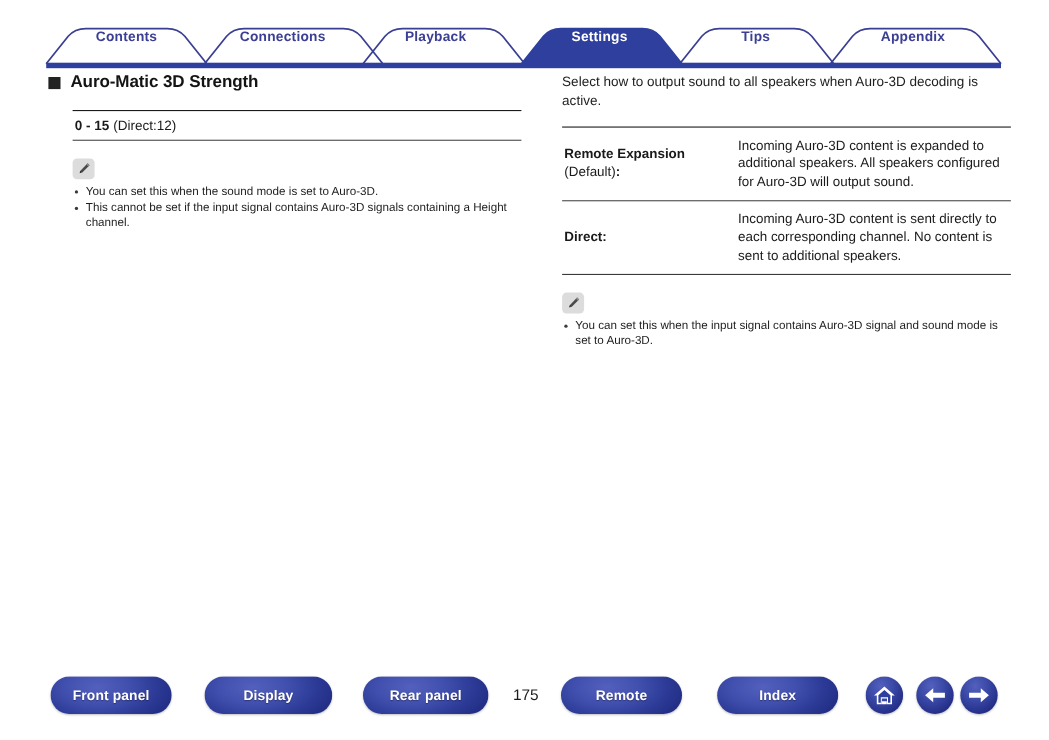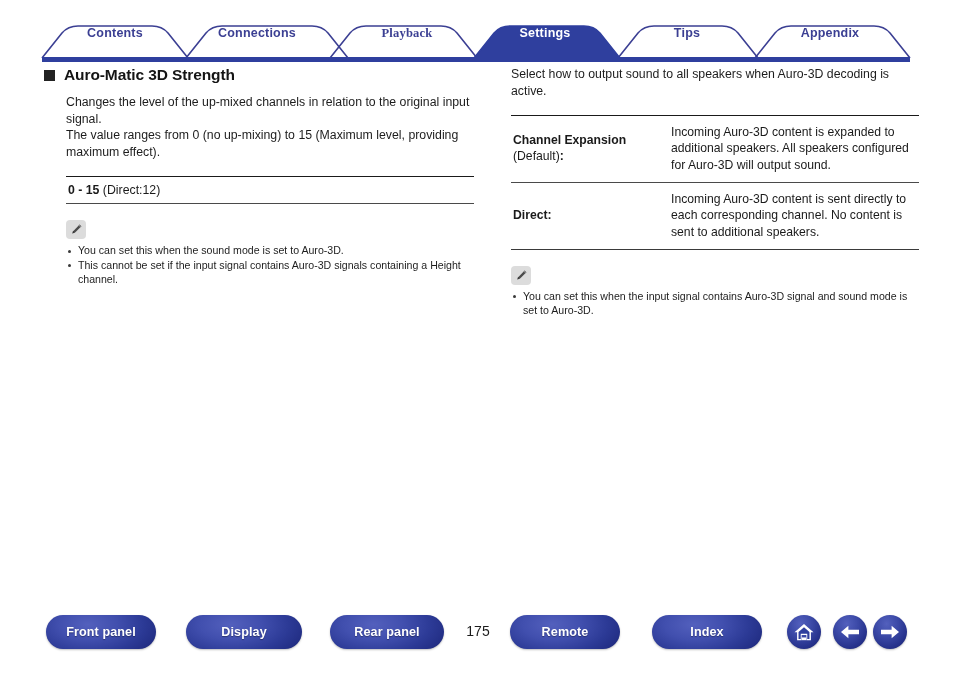--- a/index.html
+++ b/index.html
@@ -242,39 +242,35 @@
       <path d="M 755 58 L 775 33 Q 781 26 791 26 L 874 26 Q 884 26 890 33 L 910 58"></path>
     </g>
 
     <path d="M 474 58 L 494 33 Q 500 26 510 26 L 584 26 Q 594 26 600 33 L 620 58 Z" fill="#2f3f9e" stroke="#2f3f9e" stroke-width="1.4"></path>
 
     <rect x="42" y="57" width="868" height="5" fill="#2f3f9e"></rect>
   </svg>
 
   <div class="tab-label" style="left:115px;">Contents</div>
   <div class="tab-label" style="left:257px;">Connections</div>
-  <div class="tab-label" style="left:407px;font-family:Liberation Serif, serif;">Playback</div>
+  <div class="tab-label" style="left:396px;">Playback</div>
   <div class="tab-label active" style="left:545px;">Settings</div>
   <div class="tab-label" style="left:687px;">Tips</div>
   <div class="tab-label" style="left:830px;text-align:right;">Appendix</div>
 </div>
 
 <div id="content">
 
   <div class="col left">
 
     <div class="section-head">
       <span class="sq-bullet"></span>
       <span class="section-title">Auro-Matic 3D Strength</span>
     </div>
 
-    <div class="body-block">
-      <p>Changes the level of the up-mixed channels in relation to the original input signal.</p>
-      <p>The value ranges from 0 (no up-mixing) to 15 (Maximum level, providing maximum effect).</p>
-    </div>
 
     <div class="value-table">
       <div class="value-row"><b>0 - 15</b><span> (Direct:12)</span></div>
     </div>
 
     <div class="note">
       <div class="note-icon">
         <svg width="13" height="13" viewBox="0 0 14 14">
           <path d="M10.4 1.6 L12.3 3.5 L5.2 10.6 L2.6 11.4 L3.4 8.8 Z" fill="#4a4a4a"></path>
           <path d="M10.4 1.6 L12.3 3.5 L11.1 4.7 L9.2 2.8 Z" fill="#8c8c8c"></path>
@@ -291,21 +287,21 @@
   <div class="col right">
 
 
     <div class="body-block">
       <p>Select how to output sound to all speakers when Auro-3D decoding is active.</p>
     </div>
 
     <div class="opt-table">
       <div class="opt-row">
         <div class="opt-key">
-          <span class="k-name">Channel Expansion</span>
+          <span class="k-name">Remote Expansion</span>
           <span class="k-sub"><span>(Default)</span><b>:</b></span>
         </div>
         <div class="opt-val">Incoming Auro-3D content is expanded to additional speakers. All speakers configured for Auro-3D will output sound.</div>
       </div>
       <div class="opt-row">
         <div class="opt-key single">
           <span class="k-name">Direct:</span>
         </div>
         <div class="opt-val">Incoming Auro-3D content is sent directly to each corresponding channel. No content is sent to additional speakers.</div>
       </div>

